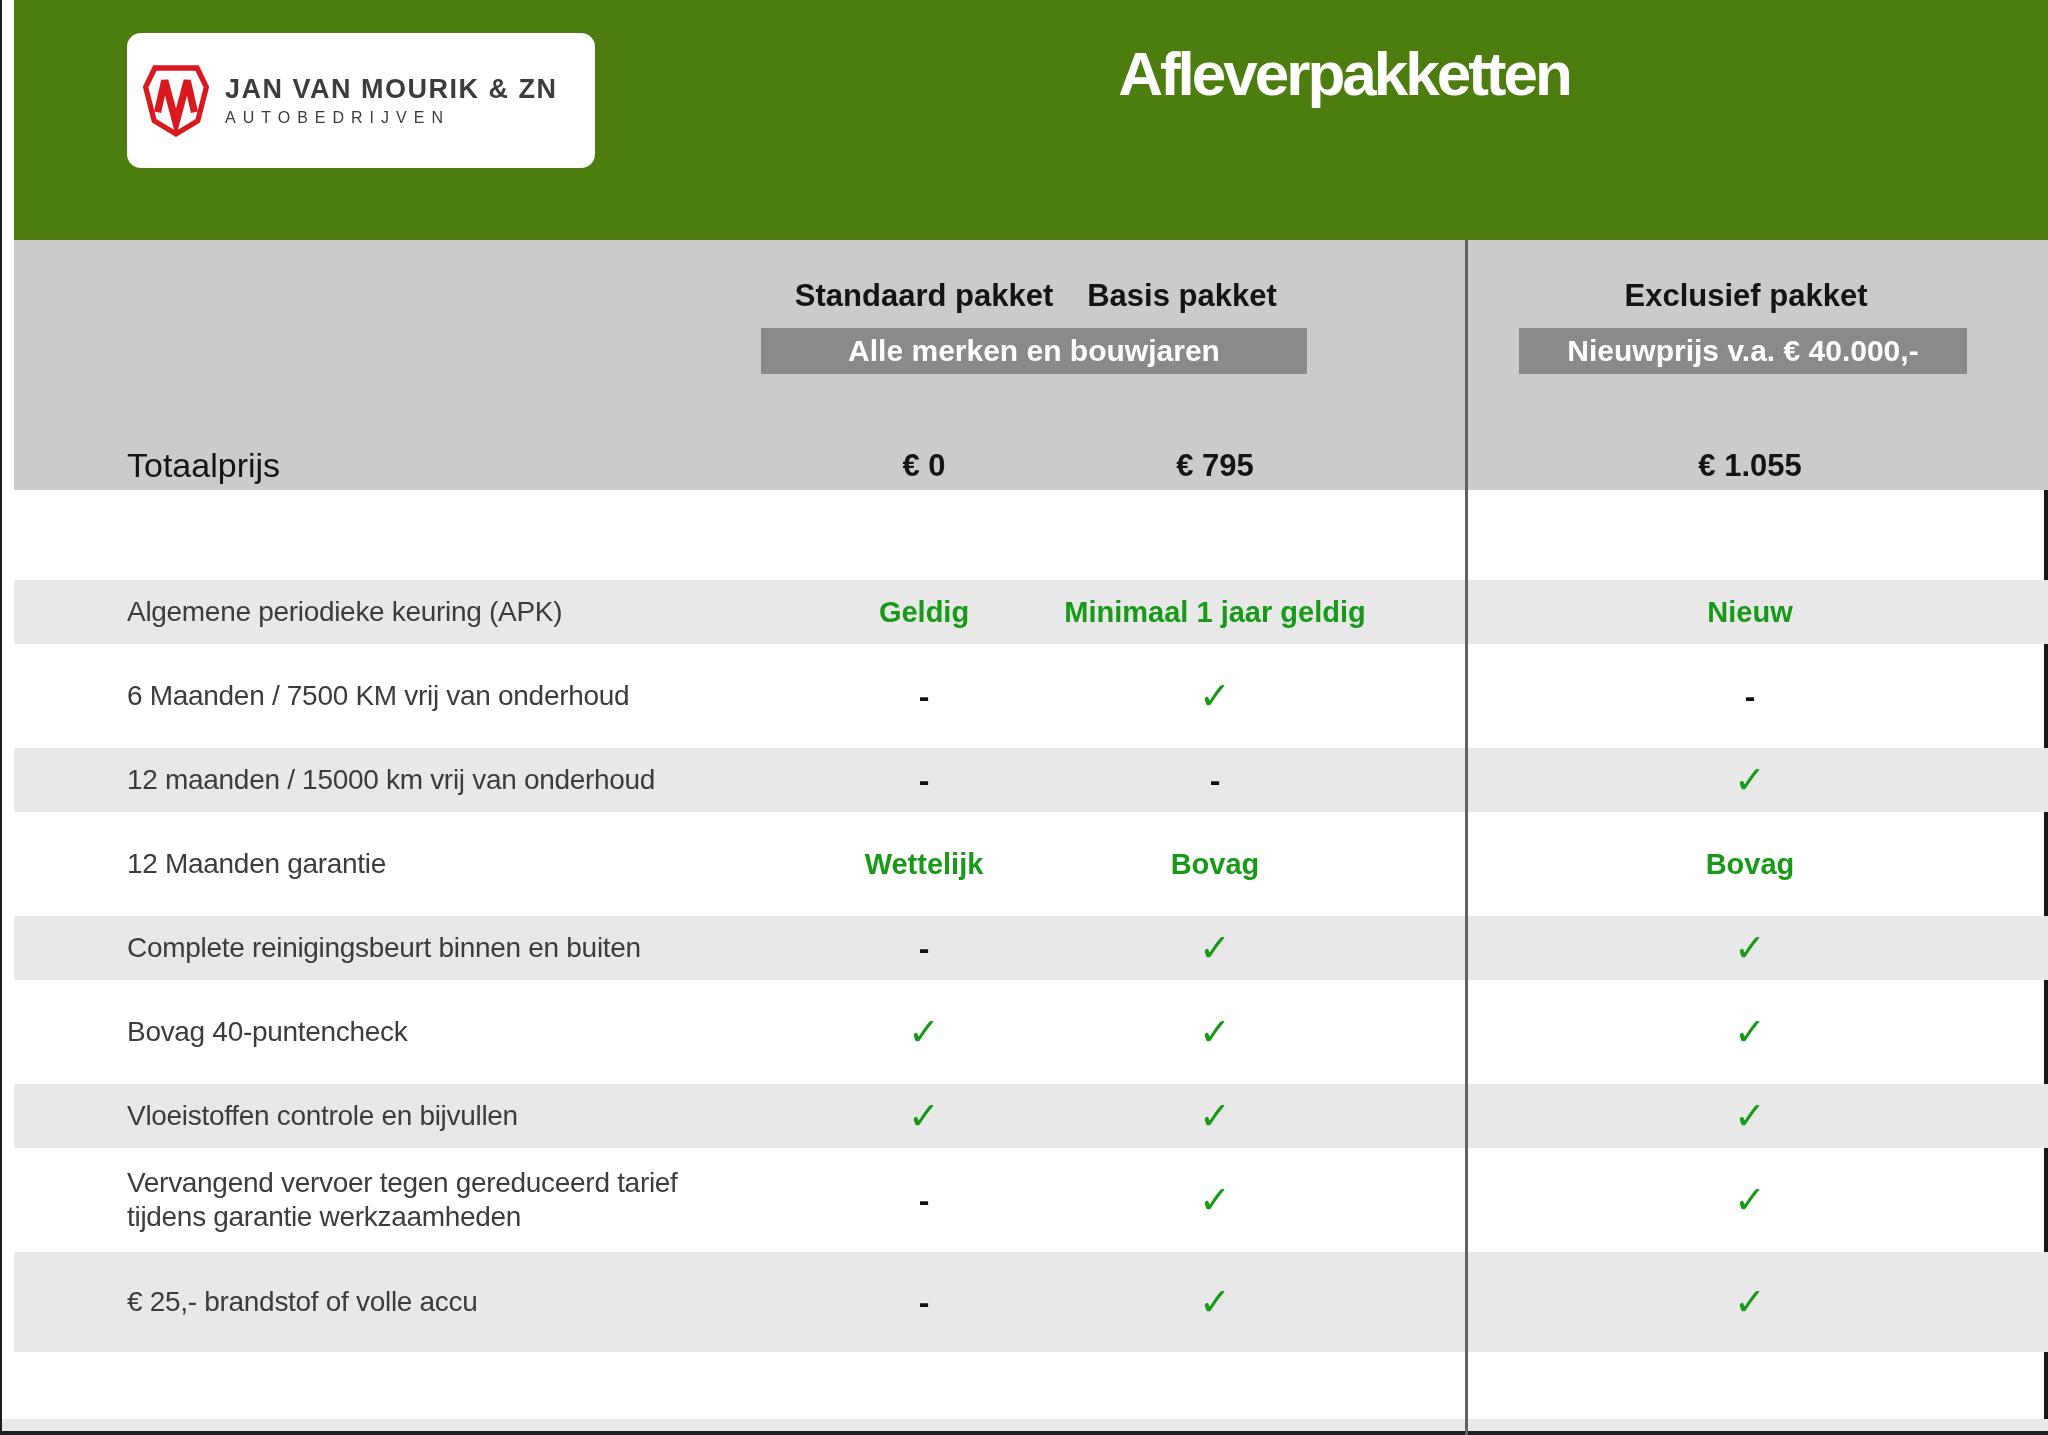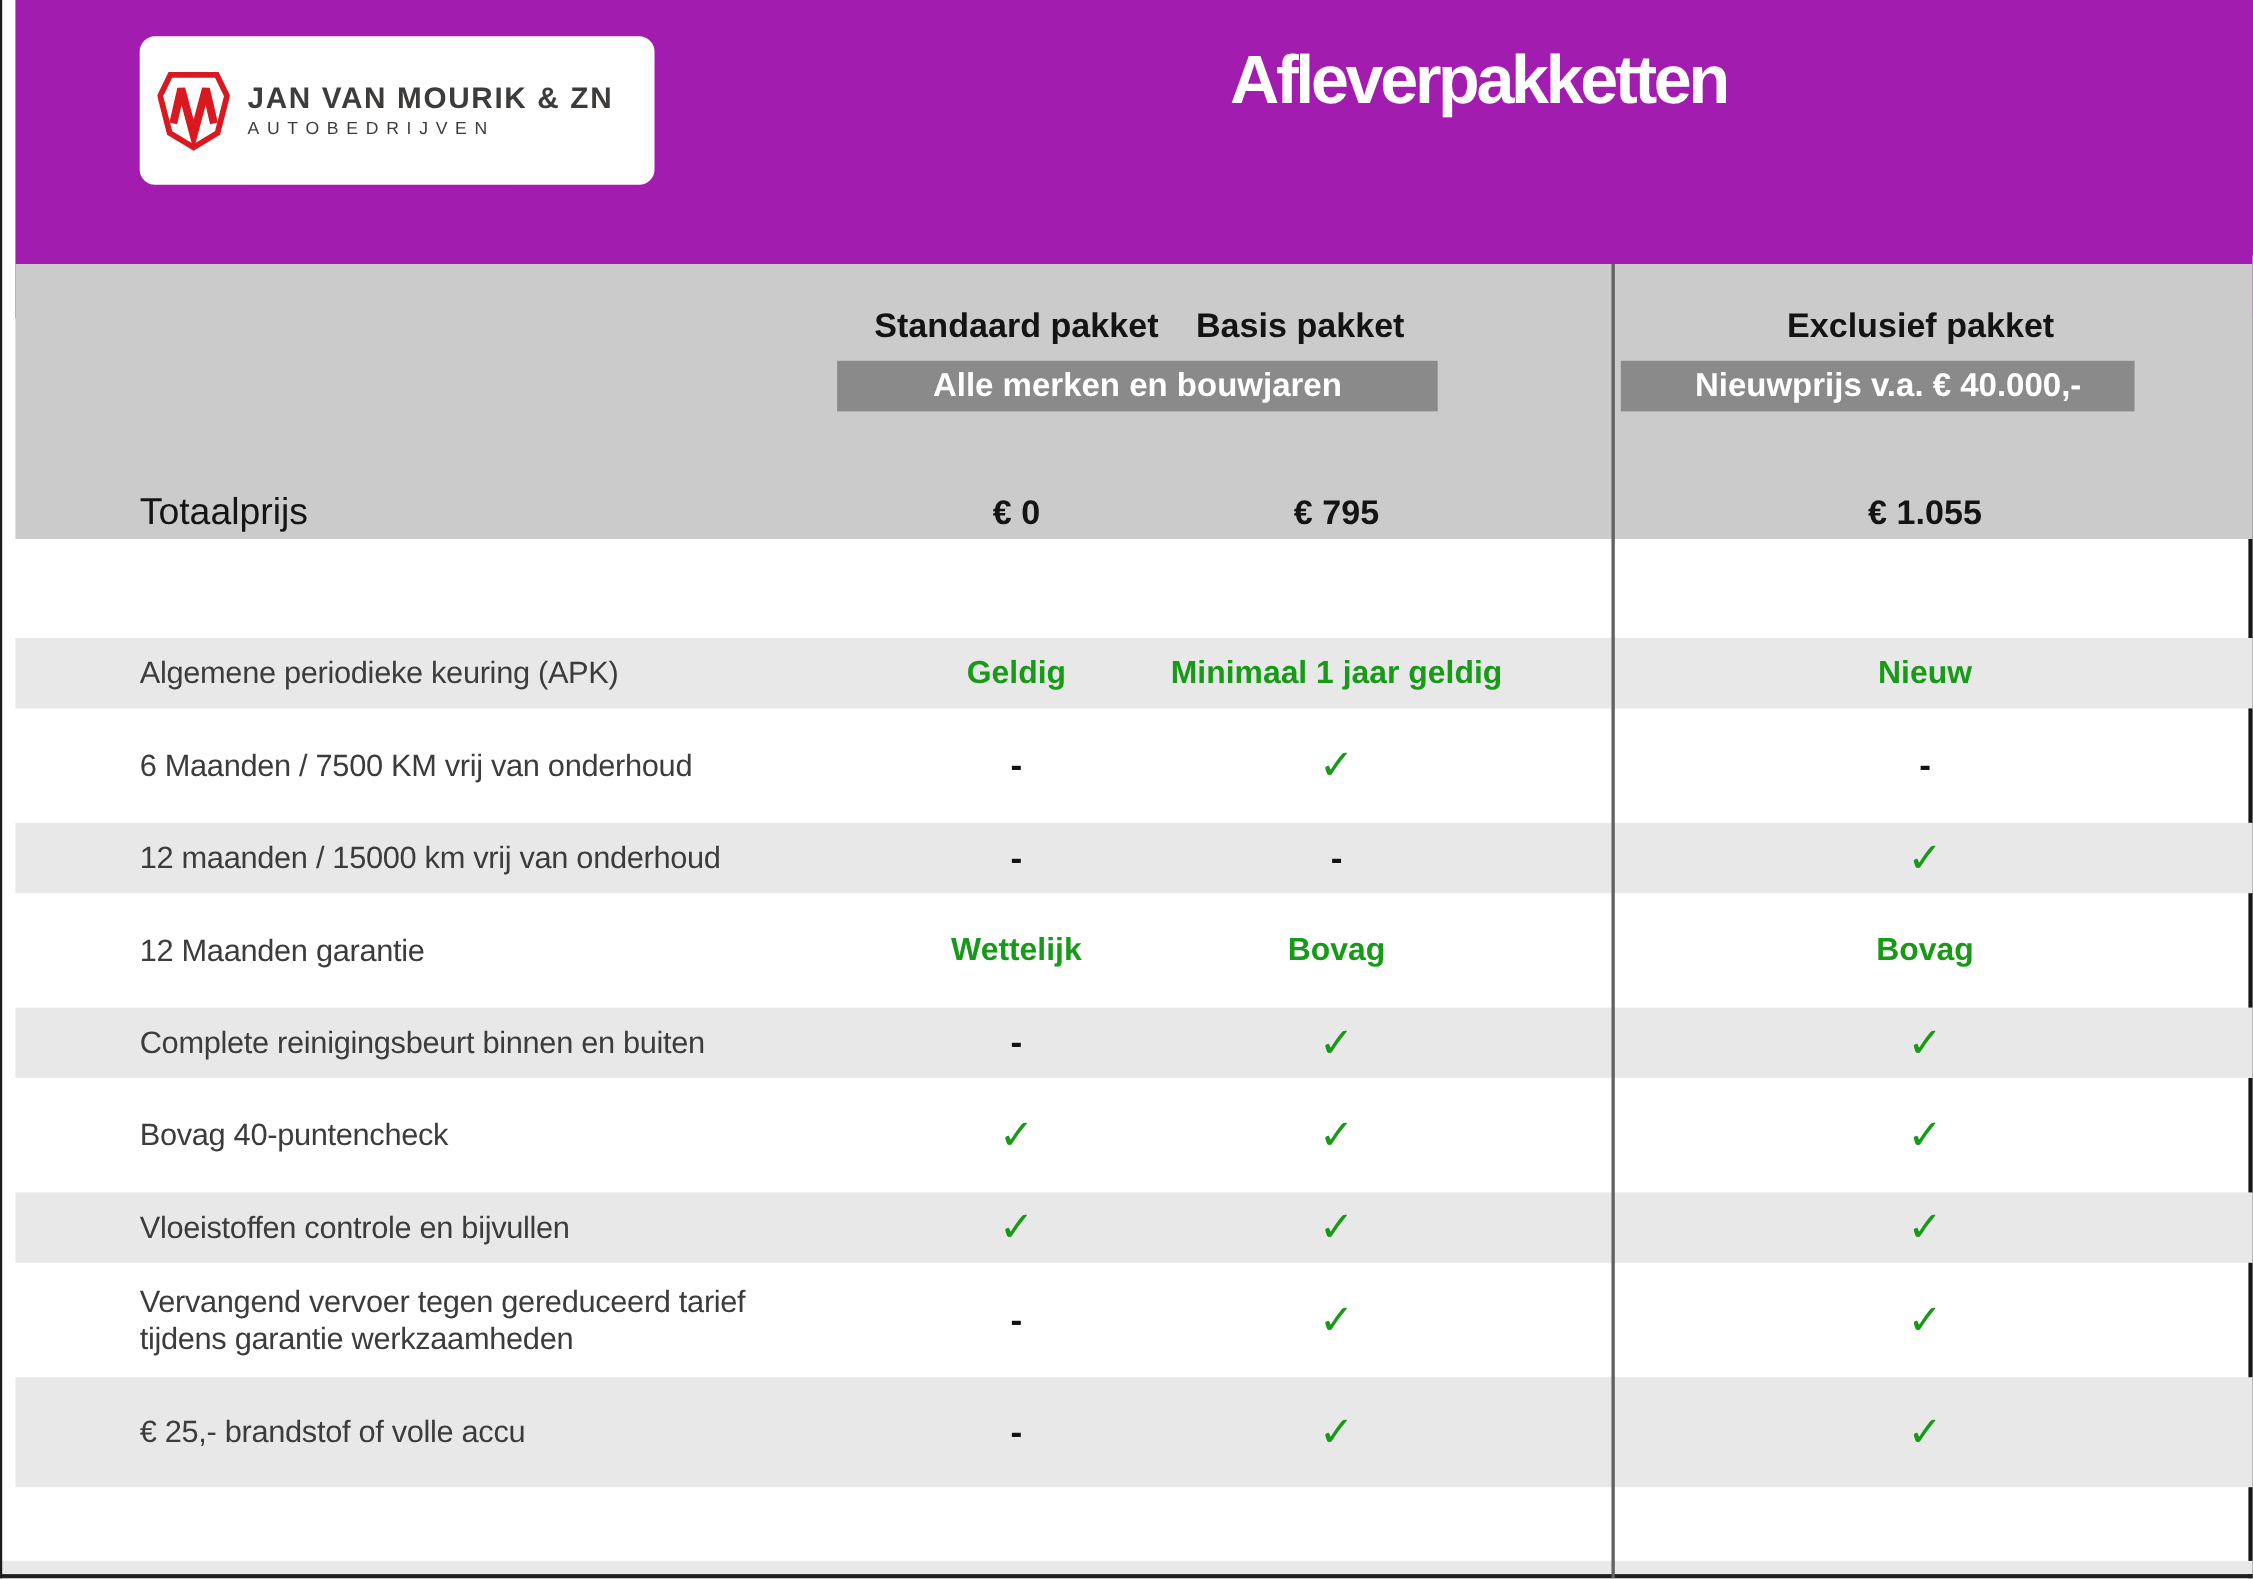--- a/index.html
+++ b/index.html
@@ -6,39 +6,39 @@
   body{font-family:"Liberation Sans", sans-serif; background:#ffffff;}
   #page{position:relative; width:2048px; height:1435px; background:#ffffff; overflow:hidden;}
 
   
   .left-border{position:absolute; left:0; top:0; width:2px; height:100%; background:#1c1c1c; z-index:4;}
   .right-border{position:absolute; right:0; top:240px; bottom:0; width:4px; background:#161616; z-index:1;}
   .bottom-strip{position:absolute; left:0; right:0; top:1419px; height:12px; background:#e9e9e9; z-index:2;}
   .bottom-line{position:absolute; left:0; right:0; top:1431px; height:4px; background:#202020; z-index:2;}
 
   
-  .top-header{position:absolute; left:14px; right:0; top:0; height:289px; background:#a21caf; z-index:2;}
+  .top-header{position:absolute; left:14px; right:0; top:0; height:289px; background:#4d7c0f; z-index:2;}
   .logo-card{position:absolute; left:113px; top:33px; width:468px; height:135px; background:#ffffff; border-radius:14px;
              display:flex; align-items:center; padding-left:16px; box-sizing:border-box;}
   .logo-shield{flex:0 0 auto; margin-right:16px;}
   .brand-lines{display:flex; flex-direction:column; line-height:1.12;}
   .brand-name{font-size:27px; font-weight:700; color:#3e3c3b; letter-spacing:1.5px; white-space:nowrap;}
   .brand-sub{font-size:16px; font-weight:500; color:#3e3c3b; letter-spacing:7px; margin-top:4px; white-space:nowrap;}
   .page-title{position:absolute; left:1330px; top:38px; transform:translateX(-50%);
               font-size:62px; font-weight:800; letter-spacing:-3px; color:#ffffff; white-space:nowrap;}
 
   
   .gray-band{position:absolute; left:14px; right:0; top:240px; height:250px; background:#cbcbcb; z-index:2;}
   .col-header{position:absolute; top:278px; transform:translateX(-50%); font-size:31px; font-weight:700; color:#141414; white-space:nowrap; z-index:3;}
   .col-header.h1{left:924px;} .col-header.h2{left:1182px;} .col-header.h3{left:1746px;}
   .band-badge{position:absolute; top:328px; height:46px; transform:translateX(-50%);
               background:#8a8a8a; color:#ffffff; font-size:30px; font-weight:700;
               line-height:46px; text-align:center; white-space:nowrap; z-index:3;}
   .badge-left{left:1034px; width:546px;}
-  .badge-right{left:1707px; width:448px;padding-left:19px;}
+  .badge-right{left:1743px; width:448px;}
   .totals-label{position:absolute; left:127px; top:446px; font-size:34px; font-weight:400; color:#141414; z-index:3;}
   .total-val{position:absolute; top:448px; transform:translateX(-50%); font-size:31px; font-weight:700; color:#141414; white-space:nowrap; z-index:3;}
   .total-val.t1{left:924px;} .total-val.t2{left:1215px;} .total-val.t3{left:1750px;}
 
   
   .row{position:absolute; left:14px; right:0; height:64px; z-index:2;}
   .row.gray{background:#e8e8e8;}
   .rlabel{position:absolute; left:113px; top:50%; transform:translateY(-50%);
           width:560px; font-size:28px; font-weight:400; color:#3c3c3c; letter-spacing:-0.3px; line-height:1.2;}
   .cell{position:absolute; top:50%; transform:translate(-50%,-50%); white-space:nowrap; text-align:right;}

